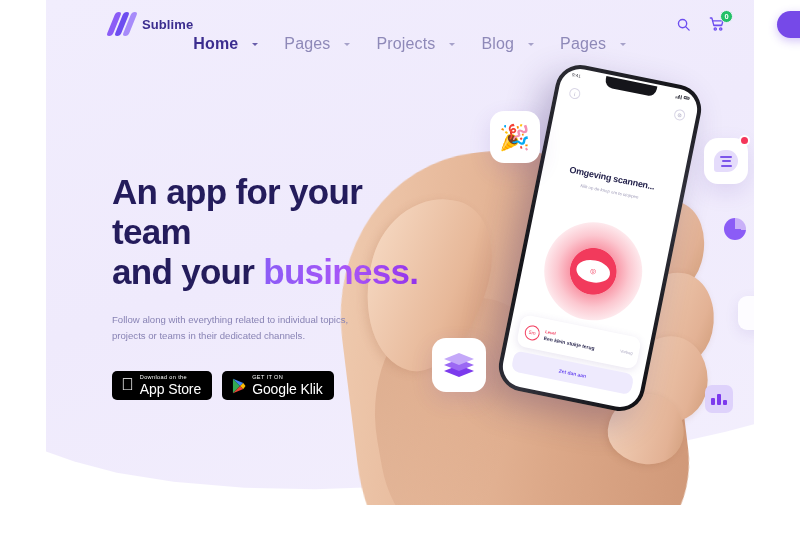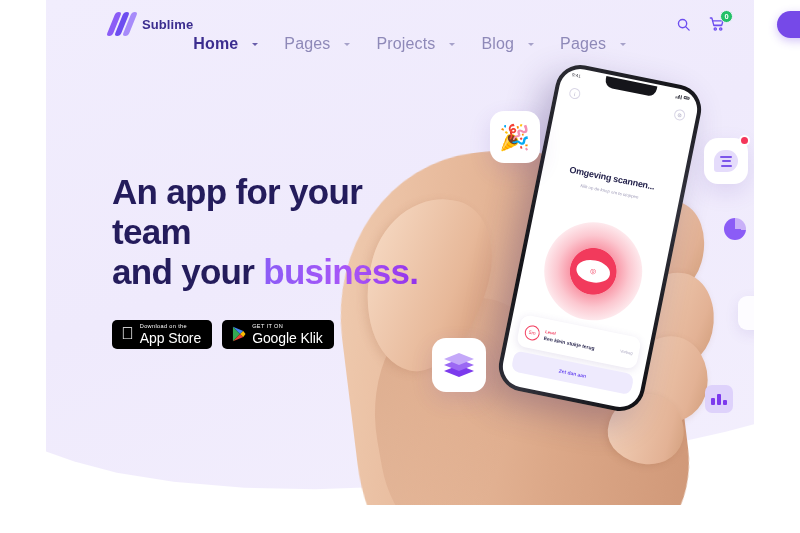--- a/index.html
+++ b/index.html
@@ -480,20 +480,24 @@
       <button class="cta">Contact</button>
     </div>
   </div>
 
   <div class="copy">
     <h1 class="headline">
       <span>An app for your team</span><br>
       <span>and your </span><span class="accent">business.</span>
     </h1>
 
+    <p class="subcopy">
+      <span>Follow along with everything related to individual topics,</span>
+      <span>projects or teams in their dedicated channels.</span>
+    </p>
 
     <div class="stores">
       <div class="store">
         <span class="apple-glyph"></span>
         <span class="store-txt">
           <span class="store-small">Download on the</span>
           <span class="store-big">App Store</span>
         </span>
       </div>
 

